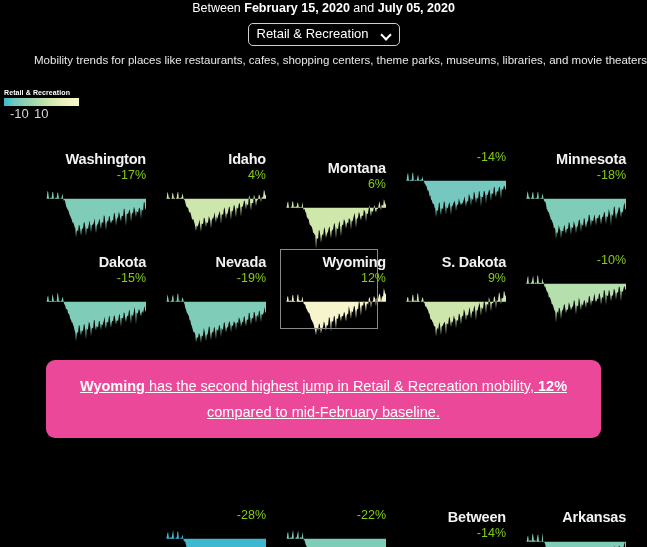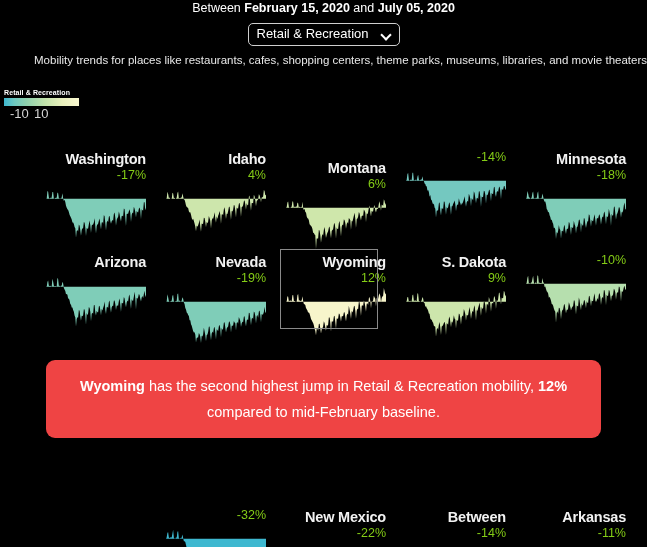--- a/index.html
+++ b/index.html
@@ -136,28 +136,29 @@
     border: 1px solid #8a8a8a;
     box-sizing: border-box;
     pointer-events: none;
   }
 
   
   .annotation {
     position: absolute;
     left: 46px; top: 360px;
     width: 555px; height: 78px;
-    background: #ef4444;
+    background: #ec4899;
     border-radius: 9px;
     display: flex;
     align-items: center;
     justify-content: center;
     text-align: center;
     box-sizing: border-box;
     padding: 0 26px;
+    text-decoration: underline;
   }
   .annotation p {
     margin: 0;
     font-size: 14.5px;
     line-height: 26px;
     color: #ffffff;
   }
   .annotation b { font-weight: bold; }
 </style>
 </head>
@@ -219,21 +220,22 @@
         <div class="cell" style="left: 526px;">
           <div class="cell-title">Minnesota</div>
           <div class="cell-value">-18%</div>
           <svg width="100" height="56" viewBox="0 0 100 56" class="spark">
             <path d="M0,13.69 L0.00,13.99 L0.71,12.38 L1.43,5.98 L2.14,8.59 L2.86,12.19 L3.57,12.47 L4.29,13.77 L5.00,13.15 L5.71,12.44 L6.43,7.88 L7.14,6.41 L7.86,13.41 L8.57,13.17 L9.29,13.51 L10.00,12.49 L10.71,13.19 L11.43,8.30 L12.14,6.19 L12.86,14.00 L13.57,13.36 L14.29,13.26 L15.00,13.40 L15.71,12.85 L16.43,8.56 L17.14,11.59 L17.86,14.95 L18.57,16.72 L19.29,16.50 L20.00,19.13 L20.71,23.92 L21.43,25.07 L22.14,27.42 L22.86,26.65 L23.57,30.36 L24.29,31.92 L25.00,35.14 L25.71,34.59 L26.43,37.23 L27.14,38.84 L27.86,43.30 L28.57,42.57 L29.29,44.50 L30.00,53.97 L30.71,46.99 L31.43,48.58 L32.14,45.71 L32.86,39.92 L33.57,43.66 L34.29,44.97 L35.00,53.65 L35.71,46.01 L36.43,45.73 L37.14,46.76 L37.86,41.71 L38.57,39.70 L39.29,45.38 L40.00,49.10 L40.71,44.13 L41.43,43.83 L42.14,43.44 L42.86,36.83 L43.57,38.33 L44.29,43.44 L45.00,50.00 L45.71,41.82 L46.43,43.04 L47.14,42.54 L47.86,35.86 L48.57,39.17 L49.29,41.30 L50.00,48.53 L50.71,42.25 L51.43,41.66 L52.14,39.23 L52.86,34.91 L53.57,34.58 L54.29,38.67 L55.00,47.56 L55.71,38.14 L56.43,40.55 L57.14,40.39 L57.86,33.34 L58.57,33.51 L59.29,39.23 L60.00,42.88 L60.71,39.00 L61.43,36.24 L62.14,36.35 L62.86,29.24 L63.57,30.29 L64.29,35.84 L65.00,41.77 L65.71,34.87 L66.43,36.07 L67.14,36.36 L67.86,32.43 L68.57,29.19 L69.29,34.39 L70.00,40.86 L70.71,33.65 L71.43,33.00 L72.14,33.39 L72.86,30.55 L73.57,29.37 L74.29,33.79 L75.00,39.66 L75.71,34.25 L76.43,31.40 L77.14,32.34 L77.86,28.08 L78.57,26.40 L79.29,32.50 L80.00,39.35 L80.71,31.35 L81.43,32.23 L82.14,30.68 L82.86,23.78 L83.57,27.39 L84.29,30.59 L85.00,40.89 L85.71,28.71 L86.43,30.83 L87.14,30.22 L87.86,22.44 L88.57,21.13 L89.29,28.39 L90.00,34.65 L90.71,29.41 L91.43,28.24 L92.14,26.02 L92.86,22.27 L93.57,22.49 L94.29,26.81 L95.00,32.82 L95.71,26.90 L96.43,27.49 L97.14,25.44 L97.86,20.35 L98.57,17.52 L99.29,24.64 L100.00,23.64 L100,13.69 Z" fill="#7fcdb8" stroke="none"></path>
           </svg>
         </div>
       </div>
       <div class="row">
         <div class="cell" style="left: 46px;">
-          <div class="cell-title">Arizona</div>
+          <div class="cell-title">Dakota</div>
+          <div class="cell-value">-15%</div>
           <svg width="100" height="56" viewBox="0 0 100 56" class="spark">
             <path d="M0,13.69 L0.00,13.99 L0.71,13.93 L1.43,9.09 L2.14,7.59 L2.86,12.80 L3.57,12.97 L4.29,12.87 L5.00,13.14 L5.71,13.51 L6.43,5.79 L7.14,8.63 L7.86,12.72 L8.57,13.19 L9.29,13.06 L10.00,13.26 L10.71,13.59 L11.43,4.71 L12.14,6.15 L12.86,12.69 L13.57,12.87 L14.29,13.85 L15.00,12.55 L15.71,12.83 L16.43,8.69 L17.14,10.61 L17.86,14.92 L18.57,16.49 L19.29,17.93 L20.00,21.31 L20.71,21.11 L21.43,21.68 L22.14,25.68 L22.86,25.53 L23.57,27.55 L24.29,31.01 L25.00,31.73 L25.71,34.58 L26.43,34.42 L27.14,37.02 L27.86,38.79 L28.57,42.42 L29.29,44.30 L30.00,53.41 L30.71,45.91 L31.43,44.32 L32.14,44.48 L32.86,37.05 L33.57,37.76 L34.29,43.44 L35.00,47.84 L35.71,42.64 L36.43,43.29 L37.14,42.30 L37.86,36.22 L38.57,36.44 L39.29,42.48 L40.00,51.77 L40.71,39.93 L41.43,42.15 L42.14,40.20 L42.86,34.07 L43.57,35.10 L44.29,38.84 L45.00,48.30 L45.71,40.84 L46.43,39.67 L47.14,40.74 L47.86,32.35 L48.57,32.00 L49.29,39.60 L50.00,42.39 L50.71,37.63 L51.43,39.14 L52.14,39.34 L52.86,33.60 L53.57,32.75 L54.29,37.04 L55.00,42.24 L55.71,36.08 L56.43,37.59 L57.14,35.09 L57.86,32.71 L58.57,28.55 L59.29,37.12 L60.00,40.98 L60.71,34.21 L61.43,33.76 L62.14,35.15 L62.86,29.05 L63.57,27.42 L64.29,35.08 L65.00,39.69 L65.71,34.15 L66.43,32.68 L67.14,32.92 L67.86,27.68 L68.57,27.40 L69.29,31.29 L70.00,36.91 L70.71,32.73 L71.43,32.48 L72.14,32.79 L72.86,27.96 L73.57,25.50 L74.29,31.46 L75.00,39.08 L75.71,29.70 L76.43,30.32 L77.14,30.18 L77.86,24.00 L78.57,25.46 L79.29,30.43 L80.00,34.20 L80.71,29.43 L81.43,27.60 L82.14,28.40 L82.86,23.15 L83.57,21.60 L84.29,28.98 L85.00,36.06 L85.71,26.36 L86.43,27.78 L87.14,27.84 L87.86,23.87 L88.57,18.69 L89.29,25.44 L90.00,36.54 L90.71,24.77 L91.43,25.76 L92.14,24.16 L92.86,21.06 L93.57,21.99 L94.29,25.75 L95.00,28.45 L95.71,24.55 L96.43,22.97 L97.14,25.20 L97.86,20.88 L98.57,17.74 L99.29,24.18 L100.00,21.78 L100,13.69 Z" fill="#7fcdb8" stroke="none"></path>
           </svg>
         </div>
         <div class="cell" style="left: 166px;">
           <div class="cell-title">Nevada</div>
           <div class="cell-value">-19%</div>
           <svg width="100" height="56" viewBox="0 0 100 56" class="spark">
             <path d="M0,13.69 L0.00,13.99 L0.71,13.61 L1.43,6.14 L2.14,9.37 L2.86,13.06 L3.57,13.82 L4.29,13.48 L5.00,13.00 L5.71,12.82 L6.43,7.81 L7.14,7.07 L7.86,13.14 L8.57,13.93 L9.29,13.22 L10.00,13.36 L10.71,12.85 L11.43,6.06 L12.14,5.49 L12.86,13.87 L13.57,12.36 L14.29,13.27 L15.00,13.88 L15.71,12.48 L16.43,9.22 L17.14,10.87 L17.86,14.47 L18.57,15.98 L19.29,19.98 L20.00,21.48 L20.71,24.46 L21.43,25.23 L22.14,27.05 L22.86,28.04 L23.57,32.15 L24.29,32.36 L25.00,36.24 L25.71,37.75 L26.43,40.46 L27.14,42.95 L27.86,44.39 L28.57,44.13 L29.29,46.69 L30.00,54.57 L30.71,49.94 L31.43,49.53 L32.14,49.58 L32.86,44.95 L33.57,46.21 L34.29,48.72 L35.00,55.06 L35.71,47.63 L36.43,48.46 L37.14,46.62 L37.86,39.70 L38.57,43.19 L39.29,47.15 L40.00,53.22 L40.71,46.89 L41.43,46.46 L42.14,44.04 L42.86,38.64 L43.57,38.60 L44.29,46.26 L45.00,52.36 L45.71,45.45 L46.43,43.48 L47.14,45.07 L47.86,40.21 L48.57,38.70 L49.29,44.20 L50.00,51.42 L50.71,41.31 L51.43,41.92 L52.14,43.23 L52.86,38.27 L53.57,36.63 L54.29,40.87 L55.00,49.35 L55.71,39.94 L56.43,41.91 L57.14,40.57 L57.86,34.84 L58.57,34.34 L59.29,39.51 L60.00,44.56 L60.71,40.38 L61.43,39.27 L62.14,38.51 L62.86,34.15 L63.57,33.13 L64.29,36.44 L65.00,44.55 L65.71,37.84 L66.43,37.70 L67.14,37.59 L67.86,32.91 L68.57,34.60 L69.29,35.21 L70.00,42.59 L70.71,35.00 L71.43,33.99 L72.14,35.82 L72.86,29.04 L73.57,30.99 L74.29,33.02 L75.00,39.02 L75.71,35.13 L76.43,33.67 L77.14,33.93 L77.86,28.67 L78.57,28.35 L79.29,34.24 L80.00,38.55 L80.71,32.41 L81.43,31.15 L82.14,32.36 L82.86,24.63 L83.57,24.98 L84.29,30.42 L85.00,37.15 L85.71,30.70 L86.43,29.77 L87.14,31.10 L87.86,23.40 L88.57,24.45 L89.29,28.10 L90.00,35.44 L90.71,28.00 L91.43,26.94 L92.14,29.74 L92.86,23.52 L93.57,22.51 L94.29,27.21 L95.00,34.23 L95.71,26.08 L96.43,26.67 L97.14,26.35 L97.86,23.91 L98.57,18.86 L99.29,24.82 L100.00,24.27 L100,13.69 Z" fill="#7fcdb8" stroke="none"></path>
           </svg>
@@ -255,42 +257,40 @@
         </div>
         <div class="cell" style="left: 526px;">
           <div class="cell-value">-10%</div>
           <svg width="100" height="56" viewBox="0 0 100 56" class="spark">
             <path d="M0,13.69 L0.00,13.99 L0.71,12.64 L1.43,7.78 L2.14,5.87 L2.86,13.79 L3.57,12.94 L4.29,13.76 L5.00,12.42 L5.71,12.54 L6.43,9.06 L7.14,5.80 L7.86,12.26 L8.57,13.92 L9.29,12.20 L10.00,13.03 L10.71,13.53 L11.43,5.29 L12.14,5.92 L12.86,13.30 L13.57,12.42 L14.29,13.06 L15.00,13.12 L15.71,13.15 L16.43,7.90 L17.14,11.91 L17.86,12.88 L18.57,17.00 L19.29,16.46 L20.00,19.08 L20.71,21.18 L21.43,21.94 L22.14,23.43 L22.86,27.75 L23.57,26.73 L24.29,28.54 L25.00,30.63 L25.71,33.99 L26.43,34.20 L27.14,35.82 L27.86,38.49 L28.57,40.38 L29.29,41.79 L30.00,52.70 L30.71,42.89 L31.43,41.18 L32.14,43.69 L32.86,37.66 L33.57,38.06 L34.29,41.13 L35.00,49.35 L35.71,42.01 L36.43,39.98 L37.14,39.57 L37.86,35.28 L38.57,33.68 L39.29,38.78 L40.00,43.20 L40.71,39.84 L41.43,40.04 L42.14,38.45 L42.86,32.29 L43.57,34.46 L44.29,37.04 L45.00,40.62 L45.71,38.07 L46.43,36.74 L47.14,35.96 L47.86,30.62 L48.57,30.47 L49.29,36.39 L50.00,44.62 L50.71,35.39 L51.43,36.04 L52.14,36.57 L52.86,27.40 L53.57,30.25 L54.29,36.15 L55.00,40.15 L55.71,32.95 L56.43,35.77 L57.14,34.45 L57.86,30.84 L58.57,29.93 L59.29,33.56 L60.00,38.16 L60.71,31.28 L61.43,32.75 L62.14,32.88 L62.86,26.48 L63.57,25.64 L64.29,30.76 L65.00,36.33 L65.71,30.61 L66.43,31.37 L67.14,30.70 L67.86,26.46 L68.57,23.15 L69.29,30.45 L70.00,32.11 L70.71,30.42 L71.43,27.92 L72.14,30.09 L72.86,24.44 L73.57,23.07 L74.29,26.91 L75.00,35.10 L75.71,28.66 L76.43,26.87 L77.14,28.50 L77.86,20.23 L78.57,20.20 L79.29,25.26 L80.00,35.26 L80.71,24.79 L81.43,25.88 L82.14,25.82 L82.86,19.73 L83.57,20.89 L84.29,25.78 L85.00,31.19 L85.71,25.90 L86.43,25.77 L87.14,24.20 L87.86,18.73 L88.57,19.81 L89.29,22.52 L90.00,29.69 L90.71,23.62 L91.43,22.19 L92.14,22.49 L92.86,16.46 L93.57,16.88 L94.29,21.73 L95.00,31.41 L95.71,21.30 L96.43,21.93 L97.14,20.39 L97.86,17.30 L98.57,15.79 L99.29,20.21 L100.00,18.67 L100,13.69 Z" fill="#b6dfae" stroke="none"></path>
           </svg>
         </div>
       </div>
       <div class="row" style="margin-top: 152px;">
         <div class="cell" style="left: 166px;">
-          <div class="cell-value">-32%</div>
+          <div class="cell-value">-28%</div>
           <svg width="100" height="56" viewBox="0 0 100 56" class="spark">
             <path d="M0,13.69 L0.00,13.99 L0.71,12.31 L1.43,7.84 L2.14,7.16 L2.86,12.61 L3.57,13.01 L4.29,12.56 L5.00,12.28 L5.71,12.62 L6.43,8.39 L7.14,4.80 L7.86,12.70 L8.57,13.39 L9.29,13.67 L10.00,12.17 L10.71,12.85 L11.43,6.85 L12.14,6.27 L12.86,12.88 L13.57,13.69 L14.29,12.69 L15.00,13.80 L15.71,12.30 L16.43,9.43 L17.14,13.10 L17.86,16.21 L18.57,16.24 L19.29,17.11 L20.00,20.05 L20.71,22.94 L21.43,23.73 L22.14,25.50 L22.86,29.05 L23.57,28.96 L24.29,32.43 L25.00,32.90 L25.71,37.31 L26.43,40.35 L27.14,39.07 L27.86,43.54 L28.57,44.34 L29.29,45.01 L30.00,54.61 L30.71,48.23 L31.43,47.88 L32.14,48.23 L32.86,42.84 L33.57,45.06 L34.29,47.99 L35.00,54.82 L35.71,48.29 L36.43,46.41 L37.14,46.16 L37.86,42.46 L38.57,40.34 L39.29,45.04 L40.00,49.90 L40.71,45.62 L41.43,45.70 L42.14,45.77 L42.86,40.84 L43.57,41.56 L44.29,44.98 L45.00,52.36 L45.71,45.63 L46.43,45.06 L47.14,45.41 L47.86,42.57 L48.57,39.51 L49.29,43.05 L50.00,51.38 L50.71,45.17 L51.43,42.56 L52.14,43.32 L52.86,39.43 L53.57,39.76 L54.29,42.52 L55.00,51.52 L55.71,41.97 L56.43,44.06 L57.14,41.96 L57.86,38.70 L58.57,36.21 L59.29,41.01 L60.00,49.23 L60.71,43.49 L61.43,43.16 L62.14,42.01 L62.86,36.34 L63.57,37.23 L64.29,40.97 L65.00,50.83 L65.71,40.50 L66.43,40.82 L67.14,41.71 L67.86,34.54 L68.57,34.77 L69.29,38.75 L70.00,45.74 L70.71,41.08 L71.43,38.22 L72.14,38.97 L72.86,33.73 L73.57,34.39 L74.29,39.46 L75.00,46.40 L75.71,38.44 L76.43,38.85 L77.14,37.50 L77.86,35.08 L78.57,35.39 L79.29,36.65 L80.00,45.00 L80.71,38.54 L81.43,37.27 L82.14,36.70 L82.86,33.34 L83.57,33.34 L84.29,36.47 L85.00,40.07 L85.71,37.86 L86.43,37.12 L87.14,36.23 L87.86,30.95 L88.57,32.41 L89.29,34.45 L90.00,43.78 L90.71,35.31 L91.43,34.98 L92.14,36.07 L92.86,30.97 L93.57,29.78 L94.29,35.34 L95.00,42.06 L95.71,33.34 L96.43,33.24 L97.14,35.16 L97.86,30.23 L98.57,31.48 L99.29,32.82 L100.00,32.36 L100,13.69 Z" fill="#3eb8d0" stroke="none"></path>
           </svg>
         </div>
         <div class="cell" style="left: 286px;">
-          <div class="cell-title">New Mexico</div>
           <div class="cell-value">-22%</div>
           <svg width="100" height="56" viewBox="0 0 100 56" class="spark">
             <path d="M0,13.69 L0.00,13.99 L0.71,13.85 L1.43,7.91 L2.14,6.67 L2.86,13.10 L3.57,13.14 L4.29,12.62 L5.00,12.42 L5.71,12.74 L6.43,7.84 L7.14,5.06 L7.86,13.94 L8.57,13.83 L9.29,13.52 L10.00,12.22 L10.71,12.46 L11.43,8.54 L12.14,5.38 L12.86,13.55 L13.57,13.48 L14.29,12.26 L15.00,12.28 L15.71,12.92 L16.43,7.11 L17.14,11.84 L17.86,15.57 L18.57,15.26 L19.29,18.26 L20.00,20.56 L20.71,21.53 L21.43,23.01 L22.14,25.97 L22.86,29.05 L23.57,29.10 L24.29,31.42 L25.00,34.00 L25.71,37.19 L26.43,39.11 L27.14,40.41 L27.86,42.07 L28.57,45.12 L29.29,46.26 L30.00,55.12 L30.71,46.84 L31.43,48.75 L32.14,45.86 L32.86,42.06 L33.57,42.53 L34.29,46.43 L35.00,55.07 L35.71,45.46 L36.43,46.16 L37.14,47.19 L37.86,39.74 L38.57,41.40 L39.29,46.21 L40.00,49.74 L40.71,43.98 L41.43,43.77 L42.14,42.80 L42.86,38.64 L43.57,39.23 L44.29,44.26 L45.00,49.98 L45.71,42.19 L46.43,42.03 L47.14,41.54 L47.86,36.75 L48.57,38.27 L49.29,43.75 L50.00,48.29 L50.71,43.21 L51.43,42.42 L52.14,41.44 L52.86,37.79 L53.57,35.74 L54.29,39.85 L55.00,46.37 L55.71,41.77 L56.43,38.71 L57.14,38.89 L57.86,33.23 L58.57,32.37 L59.29,40.73 L60.00,46.59 L60.71,39.04 L61.43,40.05 L62.14,37.66 L62.86,34.14 L63.57,33.39 L64.29,37.37 L65.00,43.62 L65.71,35.91 L66.43,36.29 L67.14,36.13 L67.86,30.12 L68.57,30.35 L69.29,35.21 L70.00,41.02 L70.71,35.07 L71.43,36.73 L72.14,36.51 L72.86,30.44 L73.57,29.69 L74.29,34.83 L75.00,42.97 L75.71,34.88 L76.43,33.16 L77.14,34.38 L77.86,28.10 L78.57,25.58 L79.29,34.08 L80.00,36.23 L80.71,34.26 L81.43,32.96 L82.14,33.97 L82.86,30.01 L83.57,26.83 L84.29,33.26 L85.00,38.81 L85.71,32.83 L86.43,32.31 L87.14,29.88 L87.86,25.12 L88.57,26.88 L89.29,30.18 L90.00,41.26 L90.71,30.76 L91.43,29.79 L92.14,28.66 L92.86,22.97 L93.57,23.98 L94.29,29.06 L95.00,37.88 L95.71,29.79 L96.43,27.98 L97.14,27.06 L97.86,23.87 L98.57,22.70 L99.29,27.67 L100.00,26.13 L100,13.69 Z" fill="#7dcdb8" stroke="none"></path>
           </svg>
         </div>
         <div class="cell" style="left: 406px;">
           <div class="cell-title">Between</div>
           <div class="cell-value">-14%</div>
           <svg width="100" height="56" viewBox="0 0 100 56" class="spark">
             <path d="M0,13.69 L0.00,13.98 L0.71,13.59 L1.43,5.61 L2.14,8.33 L2.86,12.72 L3.57,13.19 L4.29,13.13 L5.00,12.88 L5.71,13.17 L6.43,5.61 L7.14,7.49 L7.86,13.69 L8.57,13.36 L9.29,12.42 L10.00,13.50 L10.71,13.09 L11.43,6.56 L12.14,5.64 L12.86,13.31 L13.57,13.12 L14.29,12.85 L15.00,12.58 L15.71,13.17 L16.43,5.62 L17.14,10.81 L17.86,15.60 L18.57,17.58 L19.29,18.61 L20.00,20.86 L20.71,21.25 L21.43,23.21 L22.14,26.17 L22.86,25.52 L23.57,28.34 L24.29,29.46 L25.00,33.66 L25.71,33.15 L26.43,36.18 L27.14,36.92 L27.86,38.93 L28.57,40.64 L29.29,41.62 L30.00,50.20 L30.71,43.92 L31.43,43.83 L32.14,42.99 L32.86,41.17 L33.57,37.11 L34.29,42.04 L35.00,49.45 L35.71,41.49 L36.43,41.59 L37.14,41.57 L37.86,37.88 L38.57,38.47 L39.29,41.52 L40.00,49.06 L40.71,40.91 L41.43,40.10 L42.14,39.81 L42.86,34.56 L43.57,36.24 L44.29,39.77 L45.00,48.57 L45.71,40.13 L46.43,40.45 L47.14,40.23 L47.86,32.16 L48.57,33.22 L49.29,39.55 L50.00,47.48 L50.71,39.58 L51.43,38.67 L52.14,36.52 L52.86,34.41 L53.57,29.53 L54.29,35.48 L55.00,41.67 L55.71,35.80 L56.43,37.19 L57.14,34.74 L57.86,32.47 L58.57,31.22 L59.29,36.07 L60.00,40.96 L60.71,35.54 L61.43,33.70 L62.14,33.35 L62.86,31.41 L63.57,27.29 L64.29,32.48 L65.00,40.43 L65.71,31.96 L66.43,32.40 L67.14,31.79 L67.86,28.66 L68.57,27.01 L69.29,33.21 L70.00,42.77 L70.71,30.80 L71.43,31.13 L72.14,29.82 L72.86,28.03 L73.57,26.31 L74.29,30.40 L75.00,39.66 L75.71,29.71 L76.43,31.19 L77.14,30.99 L77.86,25.90 L78.57,25.89 L79.29,29.66 L80.00,37.49 L80.71,27.74 L81.43,27.97 L82.14,27.24 L82.86,24.72 L83.57,21.94 L84.29,25.88 L85.00,31.44 L85.71,27.82 L86.43,25.20 L87.14,26.76 L87.86,23.41 L88.57,20.64 L89.29,26.82 L90.00,33.26 L90.71,24.88 L91.43,23.68 L92.14,24.70 L92.86,19.25 L93.57,19.27 L94.29,23.43 L95.00,28.67 L95.71,22.68 L96.43,24.46 L97.14,23.28 L97.86,17.41 L98.57,18.66 L99.29,23.43 L100.00,21.16 L100,13.69 Z" fill="#7fcdb8" stroke="none"></path>
           </svg>
         </div>
         <div class="cell" style="left: 526px;">
           <div class="cell-title">Arkansas</div>
-          <div class="cell-value">-11%</div>
           <svg width="100" height="56" viewBox="0 0 100 56" class="spark">
             <path d="M0,13.69 L0.00,13.98 L0.71,13.21 L1.43,8.65 L2.14,7.73 L2.86,13.84 L3.57,12.30 L4.29,12.23 L5.00,12.78 L5.71,12.68 L6.43,5.46 L7.14,6.90 L7.86,12.42 L8.57,12.45 L9.29,12.24 L10.00,13.96 L10.71,12.47 L11.43,7.57 L12.14,6.26 L12.86,12.21 L13.57,13.18 L14.29,13.14 L15.00,13.36 L15.71,13.77 L16.43,4.54 L17.14,13.11 L17.86,13.65 L18.57,14.43 L19.29,16.50 L20.00,20.46 L20.71,19.47 L21.43,23.27 L22.14,26.17 L22.86,24.70 L23.57,28.61 L24.29,29.08 L25.00,31.98 L25.71,34.07 L26.43,33.05 L27.14,37.11 L27.86,39.19 L28.57,40.47 L29.29,43.61 L30.00,50.08 L30.71,44.64 L31.43,43.99 L32.14,42.20 L32.86,38.11 L33.57,38.88 L34.29,43.01 L35.00,47.97 L35.71,41.94 L36.43,40.88 L37.14,40.37 L37.86,35.39 L38.57,36.07 L39.29,39.47 L40.00,49.21 L40.71,40.87 L41.43,39.37 L42.14,40.12 L42.86,32.15 L43.57,34.60 L44.29,40.09 L45.00,46.16 L45.71,38.07 L46.43,38.92 L47.14,37.32 L47.86,33.03 L48.57,30.09 L49.29,38.62 L50.00,46.38 L50.71,37.95 L51.43,37.53 L52.14,36.35 L52.86,29.60 L53.57,30.10 L54.29,35.51 L55.00,44.10 L55.71,34.83 L56.43,33.58 L57.14,35.72 L57.86,28.76 L58.57,29.43 L59.29,32.95 L60.00,40.26 L60.71,34.89 L61.43,33.26 L62.14,34.26 L62.86,28.21 L63.57,28.39 L64.29,32.45 L65.00,38.36 L65.71,31.97 L66.43,31.06 L67.14,31.97 L67.86,26.94 L68.57,24.19 L69.29,29.91 L70.00,35.18 L70.71,30.58 L71.43,29.05 L72.14,28.83 L72.86,25.02 L73.57,23.68 L74.29,29.78 L75.00,35.72 L75.71,28.97 L76.43,28.46 L77.14,26.99 L77.86,24.59 L78.57,23.67 L79.29,28.04 L80.00,38.25 L80.71,28.24 L81.43,25.42 L82.14,26.07 L82.86,20.50 L83.57,21.18 L84.29,25.31 L85.00,34.73 L85.71,24.14 L86.43,26.13 L87.14,23.44 L87.86,20.67 L88.57,17.41 L89.29,25.15 L90.00,30.09 L90.71,22.75 L91.43,23.00 L92.14,21.68 L92.86,17.78 L93.57,18.10 L94.29,21.67 L95.00,32.93 L95.71,23.17 L96.43,20.73 L97.14,21.65 L97.86,17.69 L98.57,13.67 L99.29,20.86 L100.00,19.29 L100,13.69 Z" fill="#7fcdb8" stroke="none"></path>
           </svg>
         </div>
       </div>
     </div>
 
   <div class="annotation">
     <p>
       <b>Wyoming</b><span> has the second highest jump in Retail &amp; Recreation</span>

